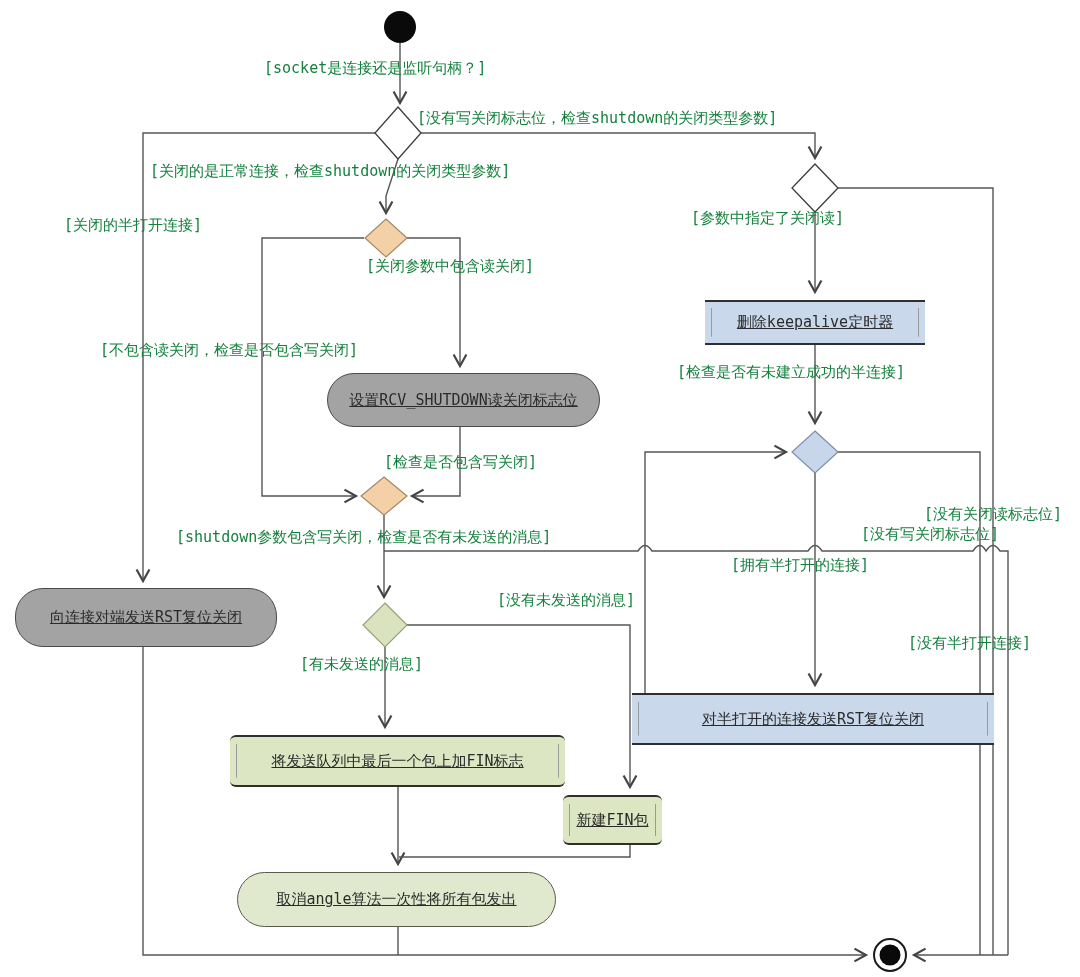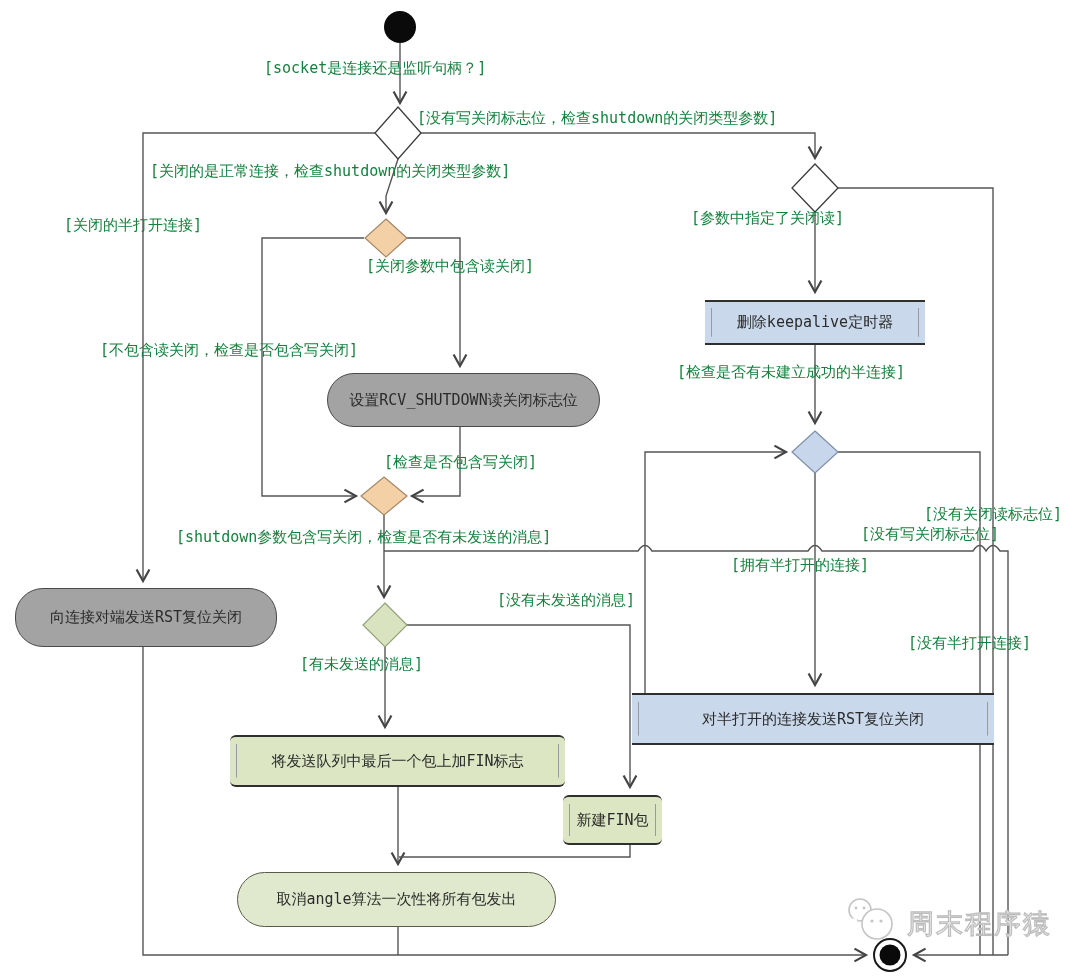--- a/index.html
+++ b/index.html
@@ -2,21 +2,21 @@
 <html><head>
 <meta charset="utf-8">
 <style>
   html,body{margin:0;padding:0;background:#fff;}
   body{width:1080px;height:977px;position:relative;overflow:hidden;
        font-family:"DejaVu Sans Mono","DejaVu Sans",monospace;color:#2b2b2b;}
   #stage{position:absolute;left:0;top:0;width:1080px;height:977px;}
   svg.wires{position:absolute;left:0;top:0;z-index:1;}
   .lbl{position:absolute;z-index:3;font-size:15px;line-height:20px;white-space:nowrap;color:#15803d;}
   .node{position:absolute;z-index:4;display:flex;align-items:center;justify-content:center;
-        font-size:15px;text-align:center;white-space:nowrap;box-sizing:border-box;}
+        font-size:15px;text-align:center;white-space:nowrap;box-sizing:border-box;text-decoration:underline;}
   .pill{background:#a3a3a3;border:1.6px solid #4a4a4a;border-radius:28px;}
   .pill-green{background:#e0e9cd;border:1.6px solid #5a5a4a;border-radius:28px;}
   .bar-box{border-top:2px solid #2f2f2f;border-bottom:2px solid #2f2f2f;
         background-image:linear-gradient(#9a9a9a,#9a9a9a),linear-gradient(#9a9a9a,#9a9a9a);
         background-size:1px 70%,1px 70%;background-position:6px center,calc(100% - 6px) center;
         background-repeat:no-repeat,no-repeat;}
   .box-blue{background-color:#c9d8ea;}
   .box-green{background-color:#dce6c2;border-radius:6px;}
   #watermark{position:absolute;left:845px;top:896px;z-index:6;display:flex;align-items:flex-start;}
   #watermark .wm-text{font-size:27px;letter-spacing:2px;color:#f2f2f2;
@@ -112,30 +112,14 @@
   <div class="lbl" style="left:908px;top:633px">[没有半打开连接]</div>
 
   <div class="node pill" style="left:15px;top:588px;width:262px;height:59px">向连接对端发送RST复位关闭</div>
   <div class="node pill" style="left:327px;top:373px;width:273px;height:54px">设置RCV_SHUTDOWN读关闭标志位</div>
   <div class="node bar-box box-blue" style="left:705px;top:300px;width:220px;height:45px">删除keepalive定时器</div>
   <div class="node bar-box box-blue" style="left:632px;top:693px;width:362px;height:52px">对半打开的连接发送RST复位关闭</div>
   <div class="node bar-box box-green" style="left:230px;top:735px;width:335px;height:52px">将发送队列中最后一个包上加FIN标志</div>
   <div class="node bar-box box-green" style="left:563px;top:795px;width:99px;height:50px">新建FIN包</div>
   <div class="node pill-green node" style="left:237px;top:872px;width:319px;height:55px;position:absolute;display:flex;align-items:center;justify-content:center;font-size:15px">取消angle算法一次性将所有包发出</div>
 
-  <div id="watermark">
-    <svg width="58" height="52" viewBox="0 0 58 52">
-      <g fill="#ffffff" stroke="#c2c2c2" stroke-width="1.6" opacity="0.95">
-        <circle cx="15" cy="14" r="11"></circle>
-        <path d="M8,22 L5,29 L13,24 Z" stroke="none" fill="#ffffff"></path>
-        <circle cx="32" cy="28" r="15"></circle>
-      </g>
-      <g fill="#c2c2c2" opacity="0.95">
-        <circle cx="11" cy="12" r="1.4"></circle>
-          <circle cx="19" cy="12" r="1.4"></circle>
-        <circle cx="27" cy="25" r="1.6"></circle>
-          <circle cx="36" cy="25" r="1.6"></circle>
-      </g>
-    </svg>
-    <span class="wm-text">周末程序猿</span>
-  </div>
 
 </div>
 
 </body></html>

